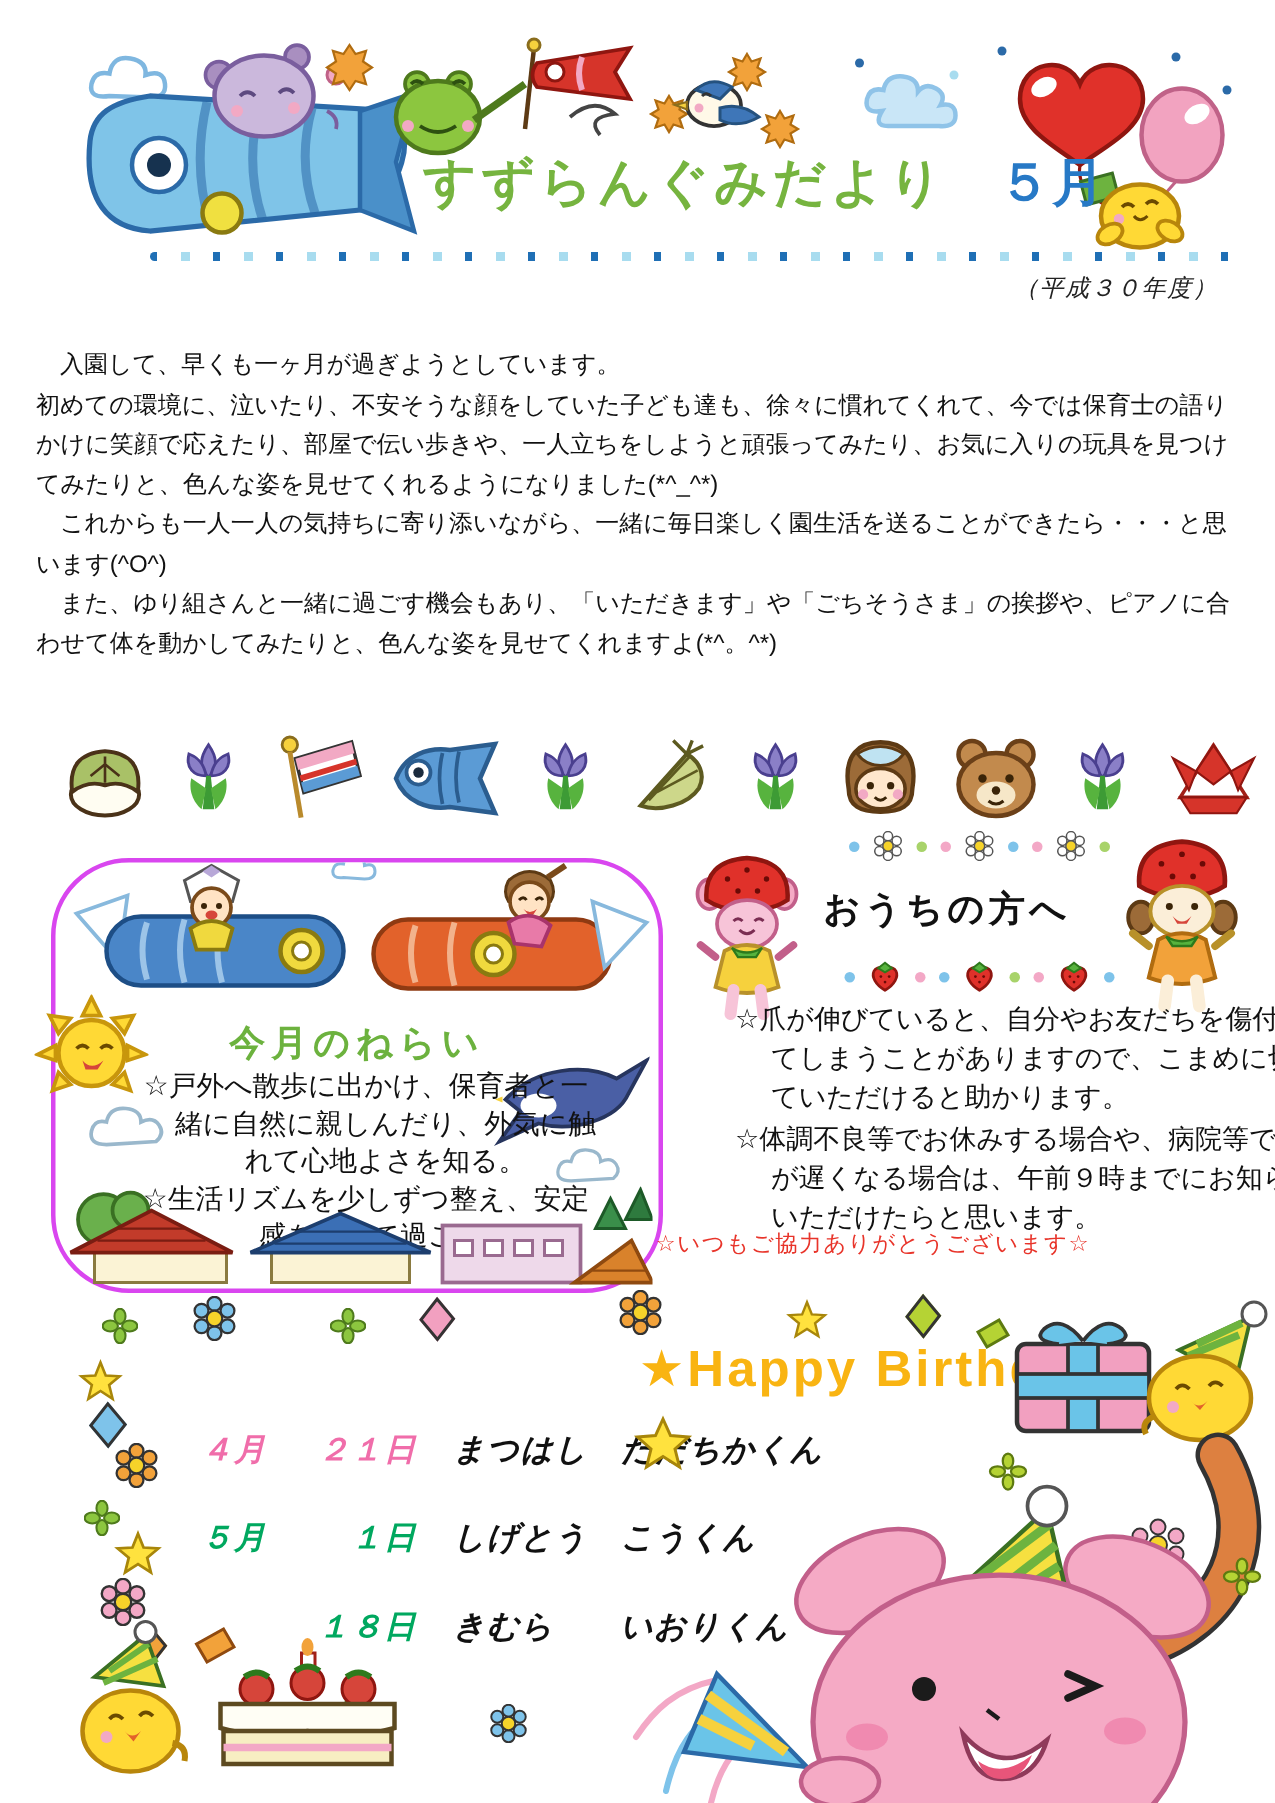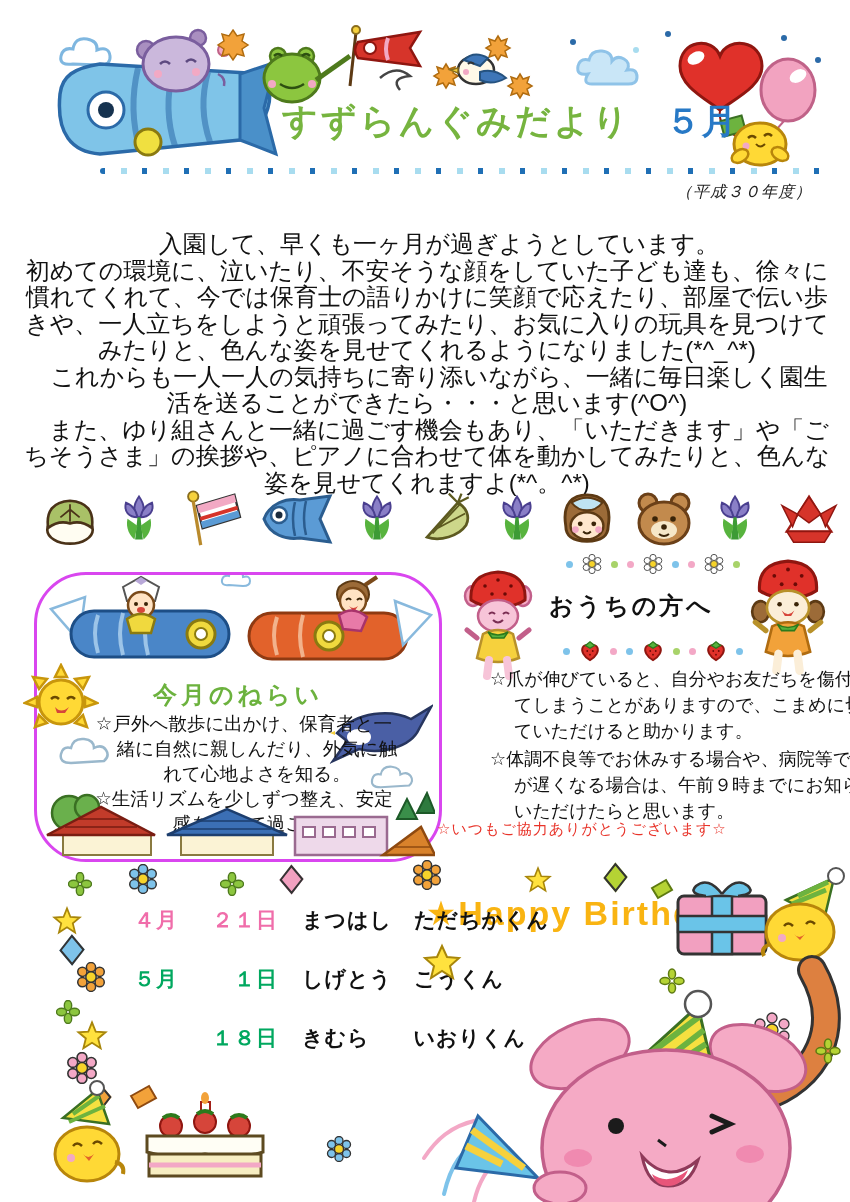--- a/index.html
+++ b/index.html
@@ -6,21 +6,21 @@
   body{font-family:"Liberation Sans","DejaVu Sans",sans-serif;}
   .page{position:relative;width:850px;height:1202px;background:#fff;overflow:hidden;border-radius:23px;}
   .abs{position:absolute;}
   
   .main-title{font-size:35px;font-weight:bold;color:#76b43f;letter-spacing:3px;white-space:nowrap;}
   .main-title .month{color:#2779c6;margin-left:34px;letter-spacing:1px;}
   .dotline{height:6px;border-radius:3px;
     background:repeating-linear-gradient(90deg,#1f6fb5 0 5px,transparent 5px 21px,#a8dcef 21px 27px,transparent 27px 42px);}
   .year-note{font-size:16px;color:#222;letter-spacing:1px;font-style:italic;}
   
-  .intro{font-size:24px;line-height:26.5px;color:#111;width:806px;text-align:center;}
+  .intro{font-size:16px;line-height:26.5px;color:#111;width:806px;}
   .intro p{margin:0;}
   
   .icon-row{display:flex;align-items:flex-end;gap:18px;}
   .icon-row svg{display:block;}
   
   .aim-frame{width:402px;height:284px;border:3px solid #d946ef;border-radius:52px;background:#fff;}
   .aim-title{font-size:24px;font-weight:bold;color:#6cb23e;letter-spacing:4px;text-align:center;}
   .aim-text{font-size:18.5px;line-height:25px;color:#111;}
   .aim-text p{margin:0;padding-left:26px;text-indent:-26px;}
   
@@ -448,21 +448,21 @@
     <div class="abs fam-text" style="left:0px;top:116px;padding-left:47px;">
       <p>☆爪が伸びていると、自分やお友だちを傷付けてしまうことがありますので、こまめに切っていただけると助かります。</p>
       <p>☆体調不良等でお休みする場合や、病院等で登園が遅くなる場合は、午前９時までにお知らせいただけたらと思います。</p>
     </div>
   </div>
 
   <div class="abs thanks" style="left:437px;top:820px;">☆いつもご協力ありがとうございます☆</div>
 
   <div class="abs bday-title" style="left:90px;top:893px;width:680px;text-align:right;">★Happy Birthday★</div>
 
-  <div class="abs bday-list" style="left:134px;top:906px;">
+  <div class="abs bday-list" style="left:134px;top:952px;font-style:italic;">
     <div class="bday-row">
       <span class="m c-pink">４月</span>
       <span class="d c-pink">２１日</span>
       <span class="n">まつはし　ただちかくん</span>
     </div>
     <div class="bday-row">
       <span class="m c-green">５月</span>
       <span class="d c-green">１日</span>
       <span class="n">しげとう　こうくん</span>
     </div>

